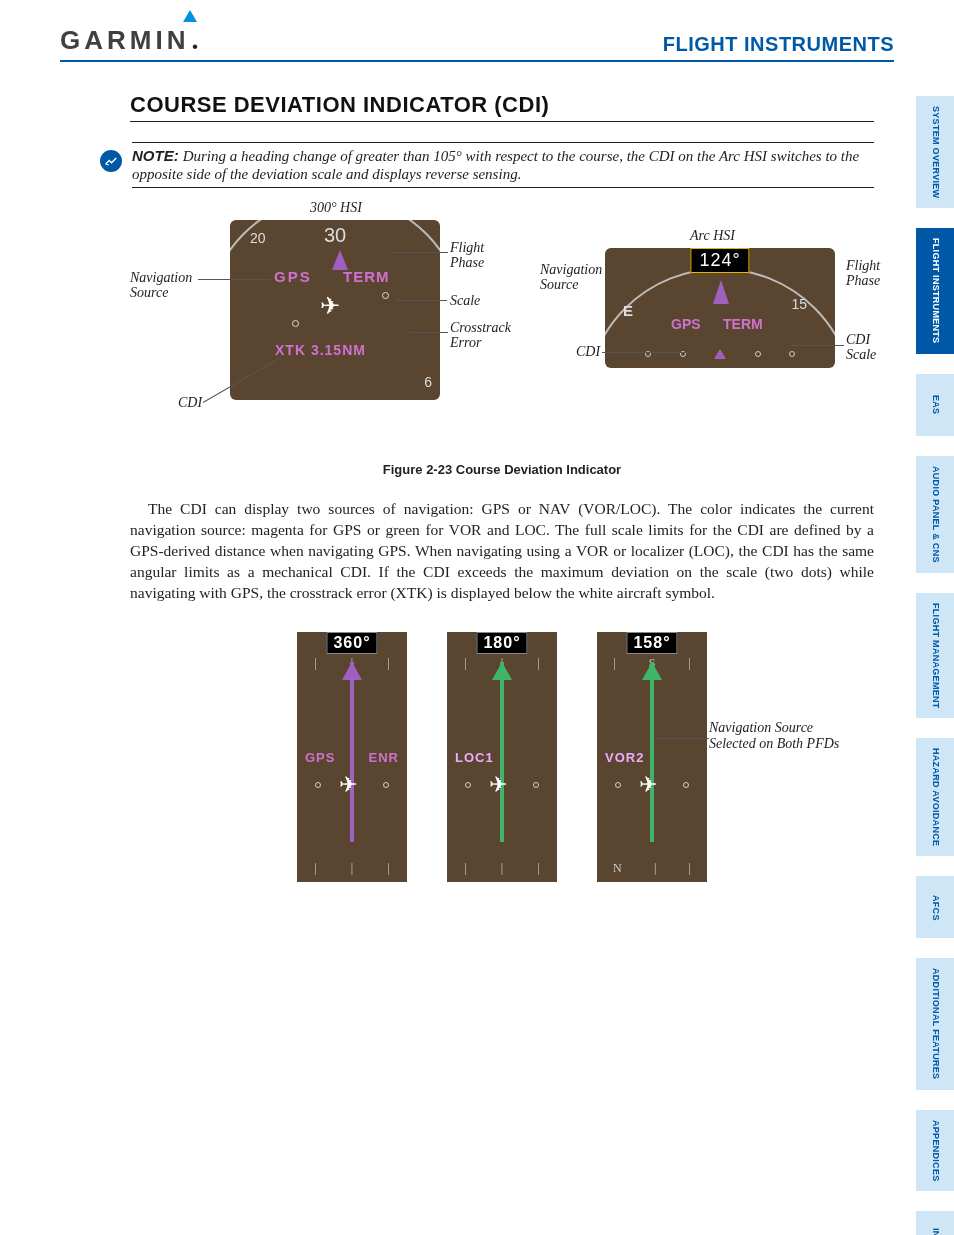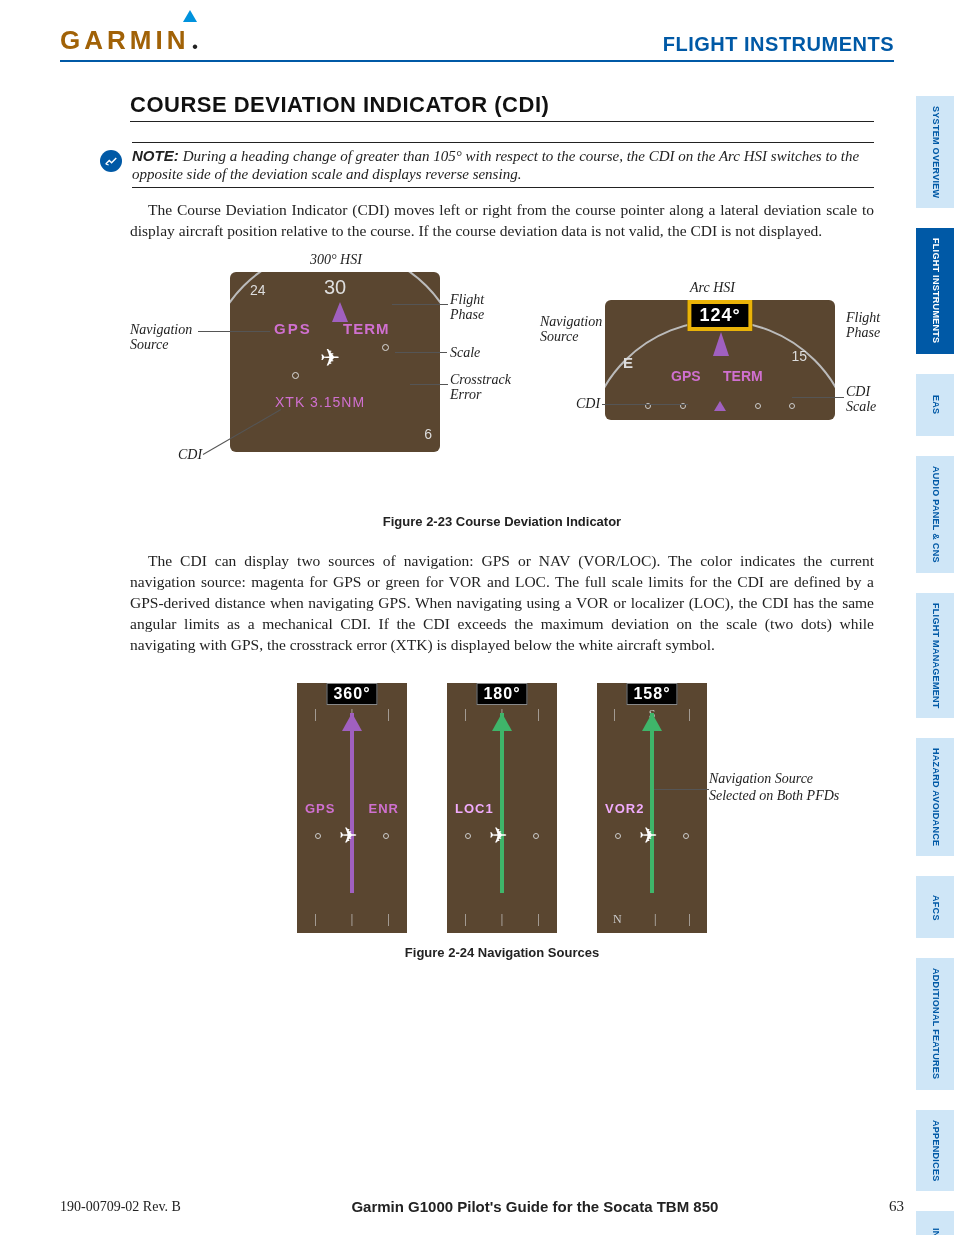--- a/index.html
+++ b/index.html
@@ -30,21 +30,21 @@
     display: flex;
     align-items: flex-end;
     gap: 0;
     position: relative;
   }
   .header .logo-text {
     font-family: Arial, Helvetica, sans-serif;
     font-weight: 900;
     font-size: 26px;
     letter-spacing: 4px;
-    color: #a16207;
+    color: #404040;
     position: relative;
   }
   .header .logo-tri {
     position: absolute;
     top: -14px;
     left: 123px;
     width: 0; height: 0;
     border-left: 7px solid transparent;
     border-right: 7px solid transparent;
     border-bottom: 12px solid #0092dd;
@@ -221,21 +221,21 @@
     font-family: Arial, sans-serif;
     font-weight: 700;
     font-size: 15px;
     letter-spacing: 1px;
   }
   .hsi-360 .label-xtk {
     position: absolute;
     left: 45px; top: 122px;
     color: #d070d0;
     font-family: Arial, sans-serif;
-    font-weight: 400;
+    font-weight: 700;
     font-size: 14px;
     letter-spacing: 1px;
   }
   .hsi-360 .plane {
     position: absolute;
     left: 90px; top: 72px;
     color: #fff;
     font-size: 24px;
   }
   .hsi-360 .arrow {
@@ -272,24 +272,24 @@
     border-radius: 6px;
     overflow: hidden;
   }
   .hsi-arc .heading-box {
     position: absolute;
     left: 50%; top: 0;
     transform: translateX(-50%);
     background: #000;
     color: #fff;
     font-family: Arial, sans-serif;
-    font-weight: 700;
+    font-weight: 400;
     font-size: 18px;
     padding: 1px 8px;
-    border: 4px solid #eab308;
+    border: 1px solid #eab308;
     letter-spacing: 1px;
   }
   .hsi-arc .arc-line {
     position: absolute;
     left: -20px; top: 20px;
     width: 270px; height: 270px;
     border: 2px solid #bbb;
     border-radius: 50%;
   }
   .hsi-arc .label-gps2 {
@@ -472,30 +472,29 @@
             <path d="M3 17l6-6 4 4 8-8" stroke="#fff" stroke-width="2.5" fill="none"></path>
             <path d="M3 17l5 2" stroke="#fff" stroke-width="2" fill="none"></path>
           </svg>
       </div>
       <div class="note-text-wrap">
         <span class="note-label">NOTE:</span>
         <span class="note-text">During a heading change of greater than 105° with respect to the course, the CDI on the Arc HSI switches to the opposite side of the deviation scale and displays reverse sensing.</span>
       </div>
     </div>
 
-    <p class="body-para">The Course Deviation Indicator (CDI) moves left or right from the course pointer along a lateral deviation scale to display aircraft position relative to the course.  If the course deviation data is not valid, the CDI is not displayed.</p>
 
     <div class="fig23">
       <div class="fig23-left-title">300° HSI</div>
       <div class="fig23-right-title">Arc HSI</div>
 
       <div class="hsi-360">
         <div class="circle"></div>
         <div class="tick-top">30</div>
-        <div class="tick-l">24</div>
+        <div class="tick-l">20</div>
         <div class="tick-r">6</div>
         <div class="arrow"></div>
         <div class="label-gps">GPS</div>
         <div class="label-term">TERM</div>
         <div class="plane">✈</div>
         <div class="dot d1"></div>
         <div class="dot d2"></div>
         <div class="label-xtk">XTK 3.15NM</div>
       </div>
 
@@ -604,34 +603,28 @@
         <div class="tickbot">
             <span>N</span>
             <span>|</span>
             <span>|</span>
           </div>
       </div>
       <div class="fig24-callout">Navigation Source Selected on Both PFDs</div>
       <div class="leader" style="position:absolute; right:165px; top:126px; width:55px; height:1px; background:#555;"></div>
     </div>
 
-    <div class="fig-caption">Figure 2-24  Navigation Sources</div>
   </div>
 
   <div class="side-tabs">
     <div class="tab">SYSTEM OVERVIEW</div>
     <div class="tab active">FLIGHT INSTRUMENTS</div>
     <div class="tab">EAS</div>
     <div class="tab">AUDIO PANEL &amp; CNS</div>
     <div class="tab">FLIGHT MANAGEMENT</div>
     <div class="tab">HAZARD AVOIDANCE</div>
     <div class="tab">AFCS</div>
     <div class="tab">ADDITIONAL FEATURES</div>
     <div class="tab">APPENDICES</div>
     <div class="tab">INDEX</div>
   </div>
 
-  <div class="footer">
-    <span class="doc-id">190-00709-02  Rev. B</span>
-    <span class="title">Garmin G1000 Pilot's Guide for the Socata TBM 850</span>
-    <span class="page-num">63</span>
-  </div>
 </div>
 
 </body></html>

